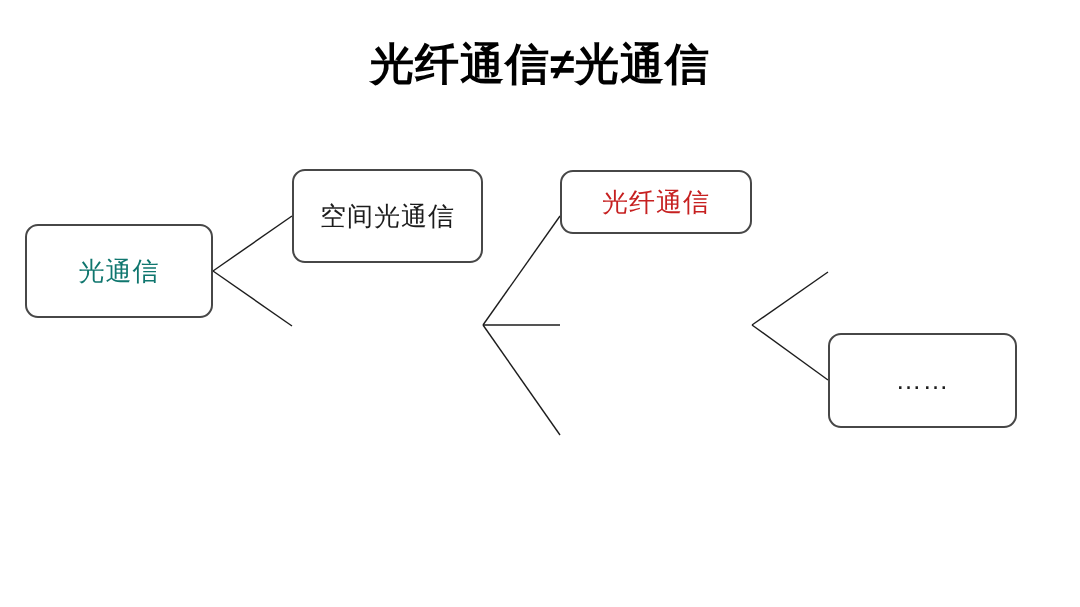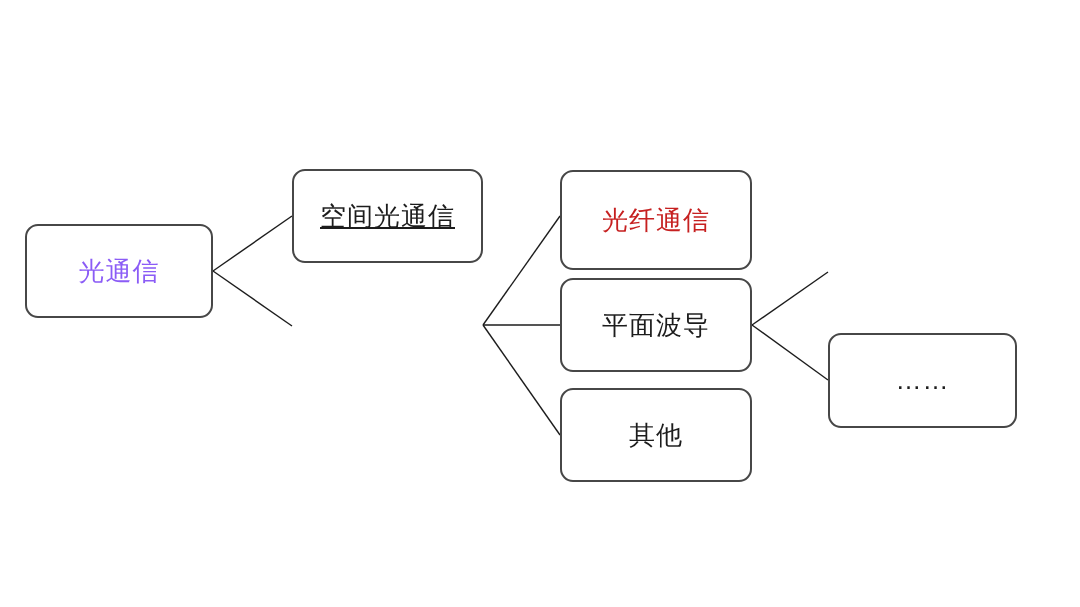--- a/index.html
+++ b/index.html
@@ -45,49 +45,48 @@
     justify-content: center;
     font-size: 26px;
     letter-spacing: 1px;
     text-align: center;
     color: #1c1c1c;
   }
   
   .n-root      { left: 25px;  top: 224px; width: 188px; height: 94px; border-width: 2.5px; }
   .n-space     { left: 292px; top: 169px; width: 191px; height: 94px; }
   .n-waveguide { left: 292px; top: 279px; width: 191px; height: 93px; }
-  .n-fiber     { left: 560px; top: 170px; width: 192px; height: 100px; }
+  .n-fiber     { left: 560px; top: 170px; width: 192px; height: 64px; }
   .n-planar    { left: 560px; top: 278px; width: 192px; height: 94px; }
   .n-other     { left: 560px; top: 388px; width: 192px; height: 94px; }
   .n-wafer     { left: 828px; top: 225px; width: 189px; height: 93px; }
   .n-ellipsis  { left: 828px; top: 333px; width: 189px; height: 95px; }
 </style>
 </head>
 <body>
 
 <div id="stage">
 
+  <div class="diagram-title">光纤通信≠光通信</div>
 
   <svg id="edge-layer" viewBox="0 0 1080 607" xmlns="http://www.w3.org/2000/svg">
     <line x1="213" y1="271" x2="292" y2="216" stroke-width="1.4" stroke="#1d1d1d"></line>
     <line x1="213" y1="271" x2="292" y2="326" stroke-width="1.4" stroke="#1d1d1d"></line>
     <line x1="483" y1="325" x2="560" y2="216" stroke-width="1.4" stroke="#1d1d1d"></line>
     <line x1="483" y1="325" x2="560" y2="325" stroke-width="1.4" stroke="#1d1d1d"></line>
     <line x1="483" y1="325" x2="560" y2="435" stroke-width="1.4" stroke="#1d1d1d"></line>
     <line x1="752" y1="325" x2="828" y2="272" stroke-width="1.4" stroke="#1d1d1d"></line>
     <line x1="752" y1="325" x2="828" y2="380" stroke-width="1.4" stroke="#1d1d1d"></line>
   </svg>
 
-  <div class="node n-root" style="color: #8b5cf6;">光通信</div>
+  <div class="node n-root" style="color: #0f766e;">光通信</div>
 
-  <div class="node n-space" style="color: rgb(28, 28, 28); text-decoration: underline;">空间光通信</div>
+  <div class="node n-space" style="color: rgb(28, 28, 28);">空间光通信</div>
 
 
   <div class="node n-fiber" style="color: rgb(198, 32, 32);">光纤通信</div>
 
-  <div class="node n-planar" style="color: rgb(28, 28, 28);">平面波导</div>
 
-  <div class="node n-other" style="color: rgb(28, 28, 28);">其他</div>
 
 
   <div class="node n-ellipsis" style="color: rgb(28, 28, 28);">……</div>
 
 </div>
 
 </body></html>

